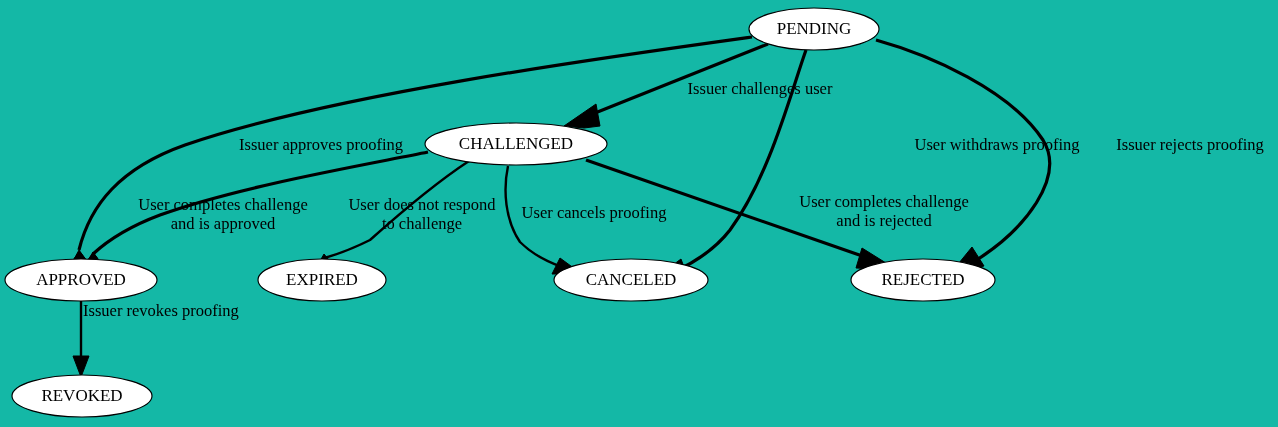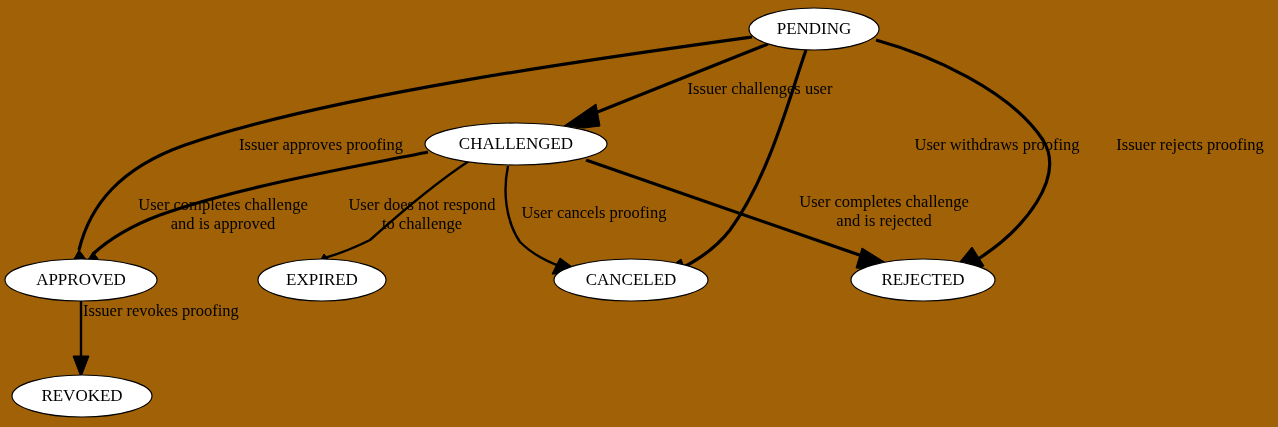--- a/index.html
+++ b/index.html
@@ -8,21 +8,21 @@
     padding: 0;
     background: #ffffff;
   }
   body {
     font-family: "Liberation Serif", "DejaVu Serif", serif;
   }
   #diagram-root {
     position: relative;
     width: 1278px;
     height: 427px;
-    background: #a16207;
+    background: #14b8a6;
     overflow: hidden;
   }
   #graph-svg {
     position: absolute;
     top: 0;
     left: 0;
     width: 1278px;
     height: 427px;
     display: block;
   }

